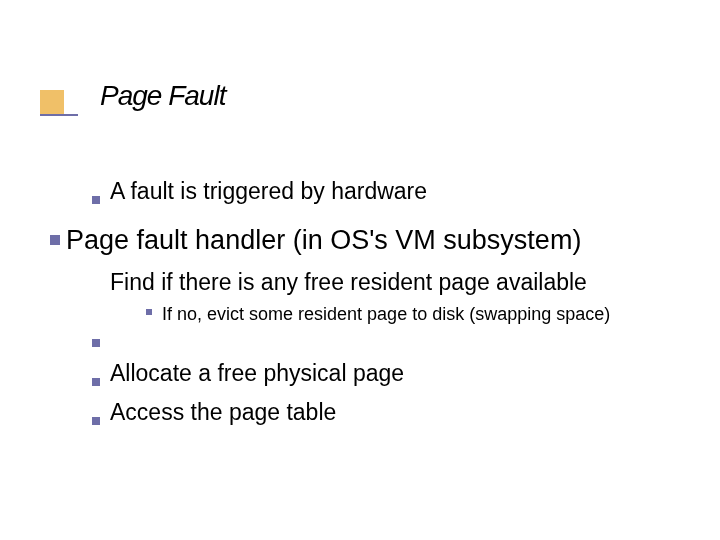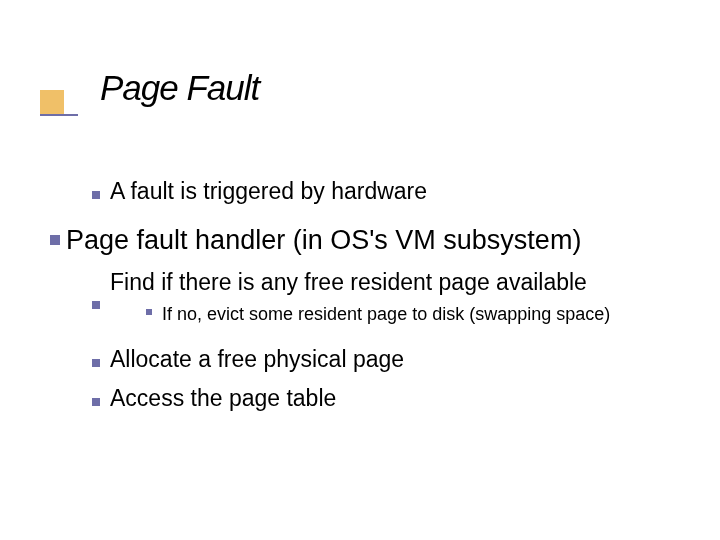--- a/index.html
+++ b/index.html
@@ -1,32 +1,32 @@
 <!DOCTYPE html>
 <html><head>
 <meta charset="utf-8">
 <style>
   * { margin: 0; padding: 0; box-sizing: border-box; }
   html, body { width: 720px; height: 540px; background: #fff; font-family: Verdana, Geneva, sans-serif; color: #000; }
   .slide { position: relative; width: 720px; height: 540px; padding: 0; }
   .title-block { position: absolute; top: 68px; left: 40px; width: 640px; height: 90px; }
   .accent-square { position: absolute; top: 22px; left: 0; width: 24px; height: 24px; background: #f0c068; }
   .rule-line { position: absolute; top: 46px; left: 0; width: 38px; height: 0; border-top: 2px solid #6e6ea8; }
-  .title-text { position: absolute; top: 0; left: 60px; font-size: 35px; font-family: Verdana, Geneva, sans-serif; font-style: italic; font-weight: 400; letter-spacing: -1px; }
+  .title-text { position: absolute; top: 12px; left: 60px; font-size: 28px; font-family: Verdana, Geneva, sans-serif; font-style: italic; font-weight: 400; letter-spacing: -1px; }
   .content { position: absolute; top: 165px; left: 50px; width: 640px; }
   .l1 { margin-bottom: 18px; }
   .l1-text { font-size: 27px; line-height: 1.2; font-family: Verdana, Geneva, sans-serif; }
   .bullet-sq { display: inline-block; width: 10px; height: 10px; background: #6e6ea8; vertical-align: middle; margin-right: 6px; position: relative; top: -2px; }
   .bullet-sq-sm { display: inline-block; width: 8px; height: 8px; background: #6e6ea8; vertical-align: middle; margin-right: 10px; position: relative; top: -2px; }
   .bullet-sq-xs { display: inline-block; width: 6px; height: 6px; background: #6e6ea8; vertical-align: middle; margin-right: 10px; position: relative; top: -2px; }
   .l2 { margin-left: 42px; margin-top: 12px; margin-bottom: 6px; }
-  .l2-row { display: flex; align-items: center; margin-bottom: 10px; }
+  .l2-row { display: flex; align-items: flex-end; margin-bottom: 10px; }
   .l2-row .bullet-sq-sm { flex: 0 0 auto; margin-top: 11px; }
   .l2-text { font-size: 23px; line-height: 1.25; font-family: Verdana, Geneva, sans-serif; }
-  .l3 { margin-left: 36px; margin-top: 6px; margin-bottom: 10px; }
+  .l3 { margin-left: 36px; margin-top: 6px; margin-bottom: 24px; }
   .l3-row { display: flex; align-items: flex-start; }
   .l3-row .bullet-sq-xs { flex: 0 0 auto; margin-top: 8px; }
   .l3-text { font-size: 18px; line-height: 1.25; font-family: Verdana, Geneva, sans-serif; }
 </style>
 </head>
 <body>
 <div class="slide">
 
   <div class="title-block">
     <div class="accent-square"></div>

